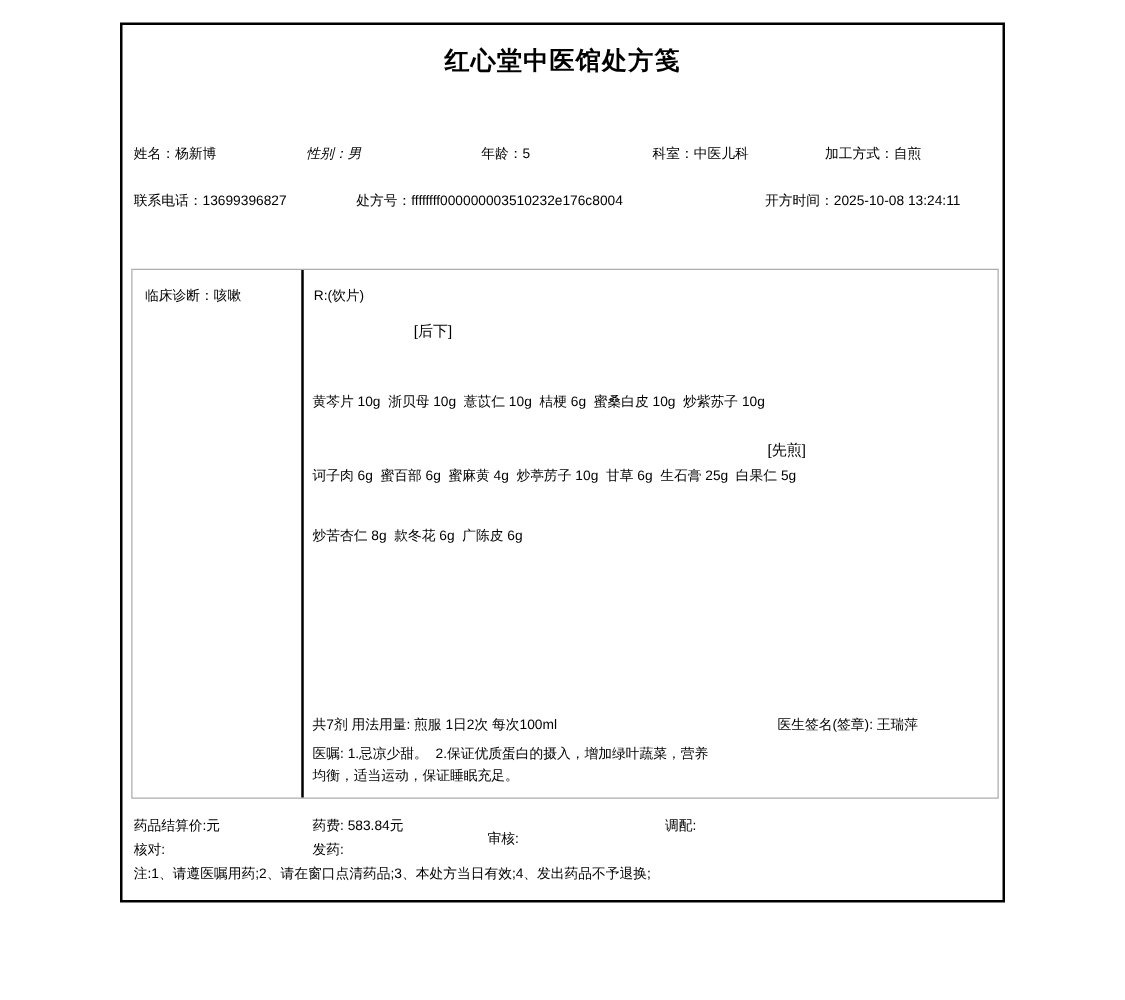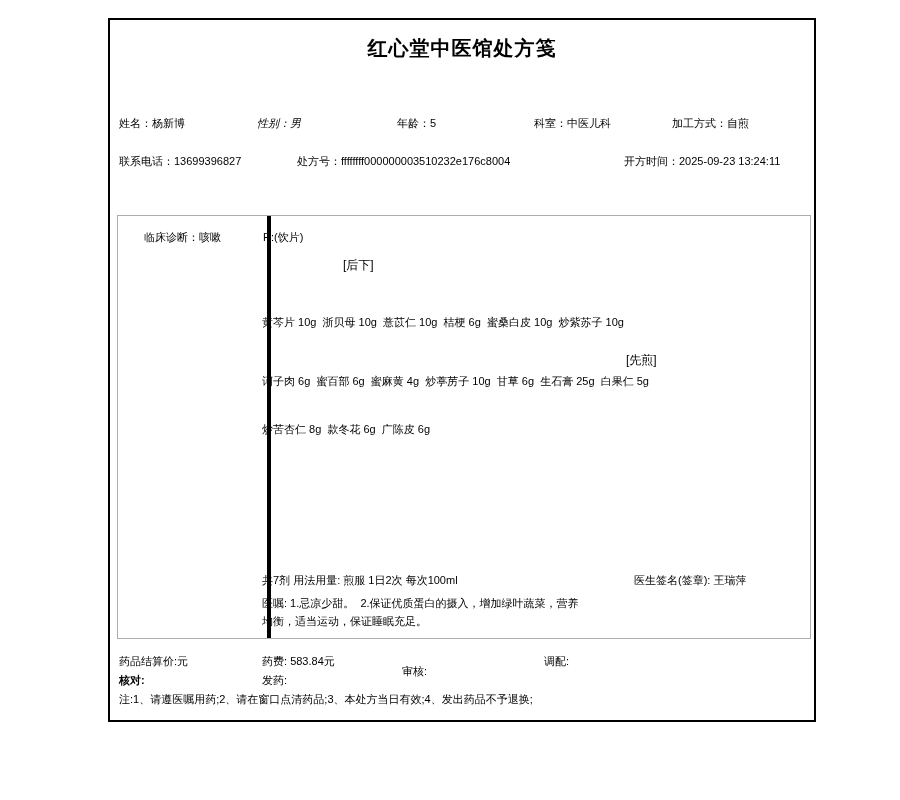--- a/index.html
+++ b/index.html
@@ -1,36 +1,36 @@
 <!DOCTYPE html>
 <html><head>
 <meta charset="utf-8">
 <style>
   html,body { margin:0; padding:0; background:#fff; }
   .page {
     position:relative; width:881px; height:800px; background:#fff;
-    font-family:"Liberation Sans", sans-serif; color:#000;margin-left:12px;
+    font-family:"Liberation Sans", sans-serif; color:#000;
   }
   .sheet {
     position:absolute; left:96px; top:18px; width:708px; height:704px;
     border:2px solid #000; box-sizing:border-box;
   }
   .title {
     position:absolute; top:15px; left:0; width:100%;
     text-align:center; font-size:20px; font-weight:bold;
     letter-spacing:1px; white-space:pre;
   }
   .f { position:absolute; font-size:11px; white-space:pre; line-height:16px; }
   .rx-table {
     position:absolute; left:7px; top:195px; width:694px; height:424px;
     border:1px solid #adadad; box-sizing:border-box;
   }
   .rx-left {
-    position:absolute; left:16px; top:0; width:137px; height:100%;
-    border-right:4px solid #000000; box-sizing:border-box;
+    position:absolute; left:0; top:0; width:137px; height:100%;
+    border-right:2px solid #000000; box-sizing:border-box;
   }
   .med { white-space:pre; }
   .tag { font-size:12px; }
   .remark { white-space:pre-wrap; line-height:18px; }
 </style>
 </head>
 <body>
 
 <div class="page">
   <div class="sheet">
@@ -38,21 +38,21 @@
     <div class="title">红心堂中医馆处方笺</div>
 
     <div class="f" style="left:9px;   top:95px;"><span>姓名：</span><span>杨新博</span></div>
     <div class="f" style="left:147px; top:95px;font-style:italic;"><span>性别：</span><span>男</span></div>
     <div class="f" style="left:287px; top:95px;"><span>年龄：</span><span>5</span></div>
     <div class="f" style="left:424px; top:95px;"><span>科室：</span><span>中医儿科</span></div>
     <div class="f" style="left:562px; top:95px;"><span>加工方式：</span><span>自煎</span></div>
 
     <div class="f" style="left:9px;   top:133px;"><span>联系电话：</span><span>13699396827</span></div>
     <div class="f" style="left:187px; top:133px;"><span>处方号：</span><span>ffffffff000000003510232e176c8004</span></div>
-    <div class="f" style="left:514px; top:133px;"><span>开方时间：</span><span>2025-09-23 13:24:11</span></div>
+    <div class="f" style="left:514px; top:133px;"><span>开方时间：</span><span>2025-10-08 13:24:11</span></div>
 
     <div class="rx-table">
       <div class="rx-left">
         <div class="f" style="left:10px; top:13px;"><span>临床诊断：</span><span>咳嗽</span></div>
       </div>
 
       <div class="f" style="left:145px; top:13px;">R:(饮片)</div>
 
       <div class="f tag" style="left:225px; top:41px;">[后下]</div>
       <div class="f med" style="left:144px; top:98px;">黄芩片 10g  浙贝母 10g  薏苡仁 10g  桔梗 6g  蜜桑白皮 10g  炒紫苏子 10g</div>
@@ -64,18 +64,18 @@
       <div class="f" style="left:516px; top:356px;"><span>医生签名(签章): </span><span>王瑞萍</span></div>
       <div class="f remark" style="left:144px; top:378px;">医嘱: 1.忌凉少甜。  2.保证优质蛋白的摄入，增加绿叶蔬菜，营养
 均衡，适当运动，保证睡眠充足。</div>
     </div>
 
     <div class="f" style="left:9px;   top:633px;"><span>药品结算价:</span><span>元</span></div>
     <div class="f" style="left:152px; top:633px;"><span>药费: </span><span>583.84元</span></div>
     <div class="f" style="left:292px; top:643px;">审核:</div>
     <div class="f" style="left:434px; top:633px;">调配:</div>
 
-    <div class="f" style="left:9px;   top:652px;font-weight:bold;">核对:</div>
+    <div class="f" style="left:9px;   top:652px;">核对:</div>
     <div class="f" style="left:152px; top:652px;">发药:</div>
 
     <div class="f" style="left:9px;   top:671px;">注:1、请遵医嘱用药;2、请在窗口点清药品;3、本处方当日有效;4、发出药品不予退换;</div>
   </div>
 </div>
 
 </body></html>

